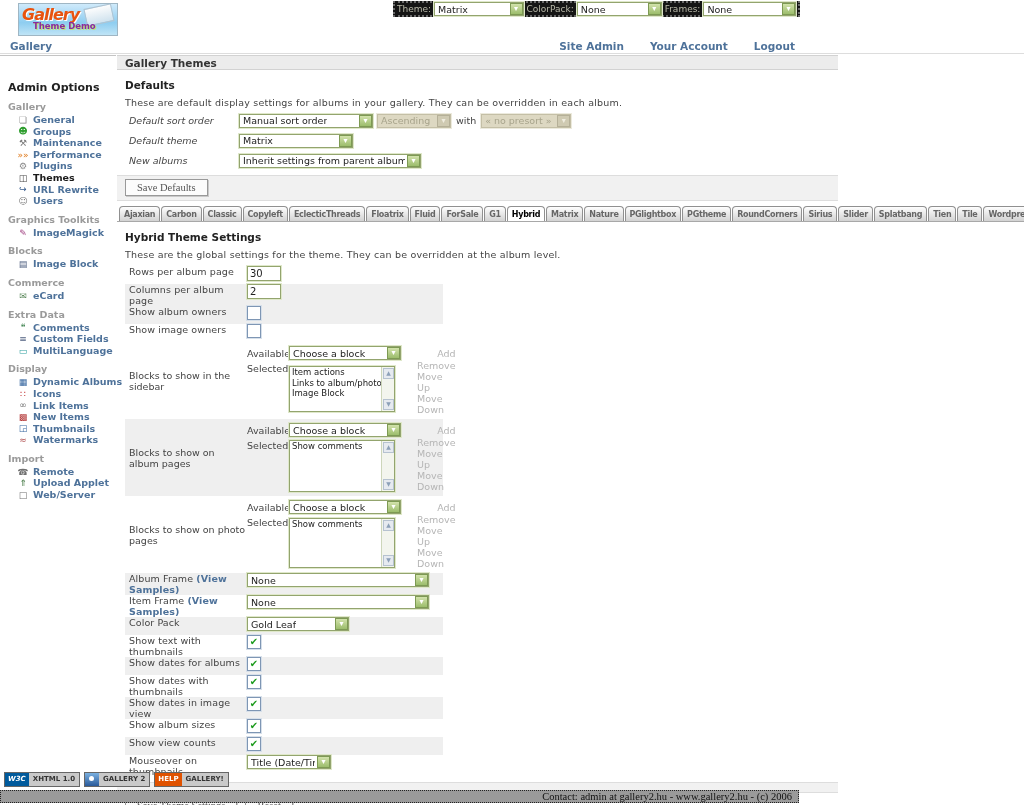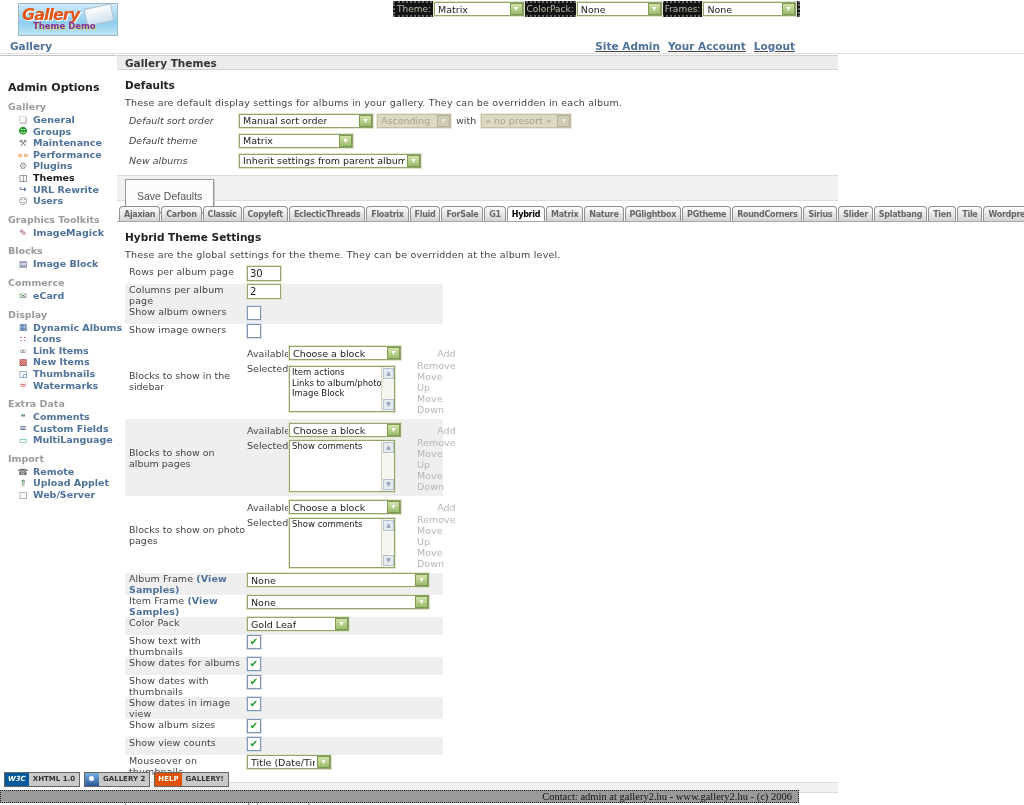--- a/index.html
+++ b/index.html
@@ -16,41 +16,41 @@
   .sel.disabled .sel-text{color:#a8a48c;}
   .sel.disabled .sel-btn{background:#cfcab2;border-color:#b5b098;color:#efecdf;}
   input.txt{width:28px;height:13px;border:1px solid #93a46e;box-shadow:0 0 0 1px #dfe8ca;font-family:"DejaVu Sans",sans-serif;font-size:10px;color:#222;padding:0 2px;}
   .cb{display:inline-block;width:12px;height:12px;background:#fff;border:1px solid #7e96b4;box-shadow:0 0 0 1px #d7e0ea;text-align:center;line-height:11px;font-size:10px;color:#1d9b1d;font-weight:bold;}
   
   .logo{position:absolute;left:18px;top:3px;width:100px;height:33px;background:linear-gradient(180deg,#cfeafb 0%,#8ecdf0 60%,#bfe4f6 100%);border:1px solid #9fb6c4;box-sizing:border-box;overflow:hidden;}
   .logo-title{position:absolute;left:3px;top:1px;font-size:16px;font-weight:bold;font-style:italic;color:#e8530f;text-shadow:1px 1px 0 #fff;letter-spacing:-1px;}
   .logo-sub{position:absolute;left:14px;top:17px;font-size:8.5px;font-weight:bold;color:#8a2a9a;text-shadow:1px 1px 0 #bfe37a;}
   .logo-photo{position:absolute;right:4px;top:2px;width:26px;height:16px;background:linear-gradient(#fdfdfd,#cfe2ee);border:1px solid #b0c4d2;transform:rotate(-12deg);}
   .topnav{position:absolute;left:0;top:38px;width:800px;height:15px;display:flex;justify-content:space-between;align-items:center;box-sizing:border-box;padding:0 5px 0 10px;}
-  .topnav .nav-links{display:flex;gap:8px;text-decoration:underline;}
+  .topnav .nav-links{display:flex;gap:26px;}
   .topnav a{font-size:10.5px;}
   .top-divider{position:absolute;left:0;top:53px;width:1024px;border-top:1px solid #ddd;}
   
   .sidebar{position:absolute;left:0;top:55px;width:116px;border-top:1px solid #c4c4c4;padding:4px 0 0 8px;box-sizing:border-box;}
   .sb-title{font-size:11px;font-weight:bold;color:#222;margin-bottom:6px;margin-top:21px;}
   .sb-sec-label{font-size:9.5px;font-weight:bold;color:#9a9a9a;margin:7px 0 2px 0;}
   .sb-item{display:flex;align-items:center;gap:4px;padding:0 0 0 9px;line-height:11.6px;white-space:nowrap;cursor:pointer;}
   .sb-icon{width:12px;min-width:12px;font-size:9px;text-align:center;line-height:10px;}
   .sb-label{font-size:9.5px;font-weight:bold;color:#4e729a;}
   .sb-item.active .sb-label{color:#1a1a1a;}
   
   .main{position:absolute;left:117px;top:55px;width:907px;}
   .page-header{width:721px;height:15px;background:#ececec;border-top:1px solid #d2d2d2;border-bottom:1px solid #d2d2d2;font-size:10.5px;font-weight:bold;color:#333;line-height:15px;padding-left:8px;box-sizing:border-box;}
   .section-heading{font-size:10.5px;font-weight:bold;color:#222;margin:9px 0 0 8px;}
   .section-desc{font-size:9.5px;color:#444;margin:6px 0 0 8px;letter-spacing:0.2px;}
   .def-row{display:flex;align-items:center;margin:5px 0 0 12px;height:15px;}
   .def-label{width:110px;min-width:110px;font-size:9.5px;color:#444;font-style:italic;}
   .with-label{margin:0 5px;font-size:9.5px;color:#444;}
   .save-band{width:721px;height:26px;background:#f1f1f1;border-top:1px solid #ddd;border-bottom:1px solid #ddd;margin-top:7px;box-sizing:border-box;padding:3px 0 0 8px;}
-  button.btn{font-family:Liberation Sans, sans-serif;font-size:10.5px;color:#555;background:#fcfcfc;border:1px solid #999;box-shadow:1px 1px 0 #c9c9c9;padding:10px 11px;cursor:pointer;}
+  button.btn{font-family:Liberation Serif, serif;font-size:10.5px;color:#555;background:#fcfcfc;border:1px solid #999;box-shadow:1px 1px 0 #c9c9c9;padding:2px 11px;cursor:pointer;}
   
   .tabs{display:flex;align-items:flex-end;border-bottom:1px solid #a8a8a8;margin-top:4px;padding-left:2px;height:17px;white-space:nowrap;overflow:hidden;width:907px;box-sizing:border-box;}
   .tab{font-size:8px;font-weight:bold;letter-spacing:-0.3px;color:#666;background:linear-gradient(#fefefe,#d2d2d2);border:1px solid #909090;border-bottom:none;border-radius:4px 4px 0 0;padding:2.5px 4px;margin-right:1px;cursor:pointer;text-align:right;}
   .tab.active{background:#fff;color:#000;position:relative;margin-bottom:-1px;padding-bottom:3.5px;}
   
   .ts-rows{margin:6px 0 0 8px;width:318px;}
   .ts-row{display:flex;align-items:flex-start;min-height:18px;padding-left:4px;box-sizing:border-box;}
   .ts-row.alt{background:#efefef;}
   .ts-label{width:118px;min-width:118px;font-size:9.5px;color:#444;letter-spacing:0.1px;}
   .ts-label .link{font-size:9.5px;}
@@ -167,20 +167,35 @@
         </div>
       </div>
       <div class="sb-section">
         <div class="sb-sec-label">Commerce</div>
         <div class="sb-item">
           <span class="sb-icon" style="color: rgb(80, 128, 80);">✉</span>
           <span class="sb-label">eCard</span>
         </div>
       </div>
       <div class="sb-section">
+        <div class="sb-sec-label">Extra Data</div>
+        <div class="sb-item">
+          <span class="sb-icon" style="color: rgb(74, 138, 90);">❝</span>
+          <span class="sb-label">Comments</span>
+        </div>
+        <div class="sb-item">
+          <span class="sb-icon" style="color: rgb(80, 96, 128);">≡</span>
+          <span class="sb-label">Custom Fields</span>
+        </div>
+        <div class="sb-item">
+          <span class="sb-icon" style="color: rgb(48, 160, 160);">▭</span>
+          <span class="sb-label">MultiLanguage</span>
+        </div>
+      </div>
+      <div class="sb-section">
         <div class="sb-sec-label">Display</div>
         <div class="sb-item">
           <span class="sb-icon" style="color: rgb(56, 104, 160);">▦</span>
           <span class="sb-label">Dynamic Albums</span>
         </div>
         <div class="sb-item">
           <span class="sb-icon" style="color: rgb(192, 48, 48);">∷</span>
           <span class="sb-label">Icons</span>
         </div>
         <div class="sb-item">
@@ -191,35 +206,20 @@
           <span class="sb-icon" style="color: rgb(176, 48, 48);">▩</span>
           <span class="sb-label">New Items</span>
         </div>
         <div class="sb-item">
           <span class="sb-icon" style="color: rgb(56, 104, 160);">◲</span>
           <span class="sb-label">Thumbnails</span>
         </div>
         <div class="sb-item">
           <span class="sb-icon" style="color: rgb(176, 80, 80);">≈</span>
           <span class="sb-label">Watermarks</span>
-        </div>
-      </div>
-      <div class="sb-section">
-        <div class="sb-sec-label">Extra Data</div>
-        <div class="sb-item">
-          <span class="sb-icon" style="color: rgb(74, 138, 90);">❝</span>
-          <span class="sb-label">Comments</span>
-        </div>
-        <div class="sb-item">
-          <span class="sb-icon" style="color: rgb(80, 96, 128);">≡</span>
-          <span class="sb-label">Custom Fields</span>
-        </div>
-        <div class="sb-item">
-          <span class="sb-icon" style="color: rgb(48, 160, 160);">▭</span>
-          <span class="sb-label">MultiLanguage</span>
         </div>
       </div>
       <div class="sb-section">
         <div class="sb-sec-label">Import</div>
         <div class="sb-item">
           <span class="sb-icon" style="color: rgb(112, 112, 112);">☎</span>
           <span class="sb-label">Remote</span>
         </div>
         <div class="sb-item">
           <span class="sb-icon" style="color: rgb(56, 112, 56);">⇑</span>

